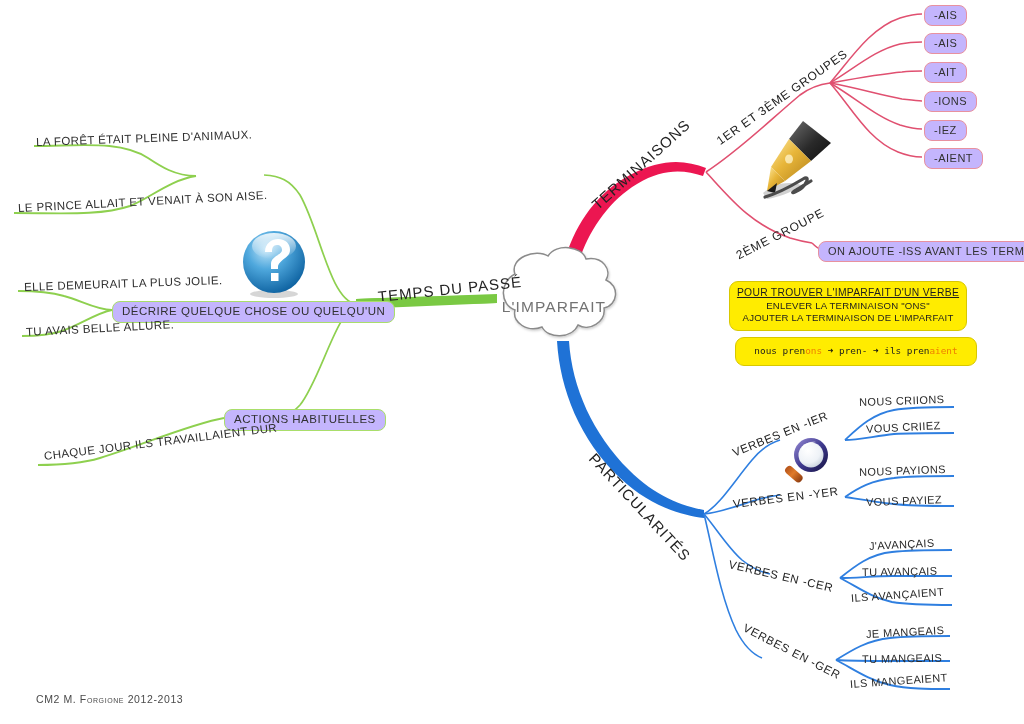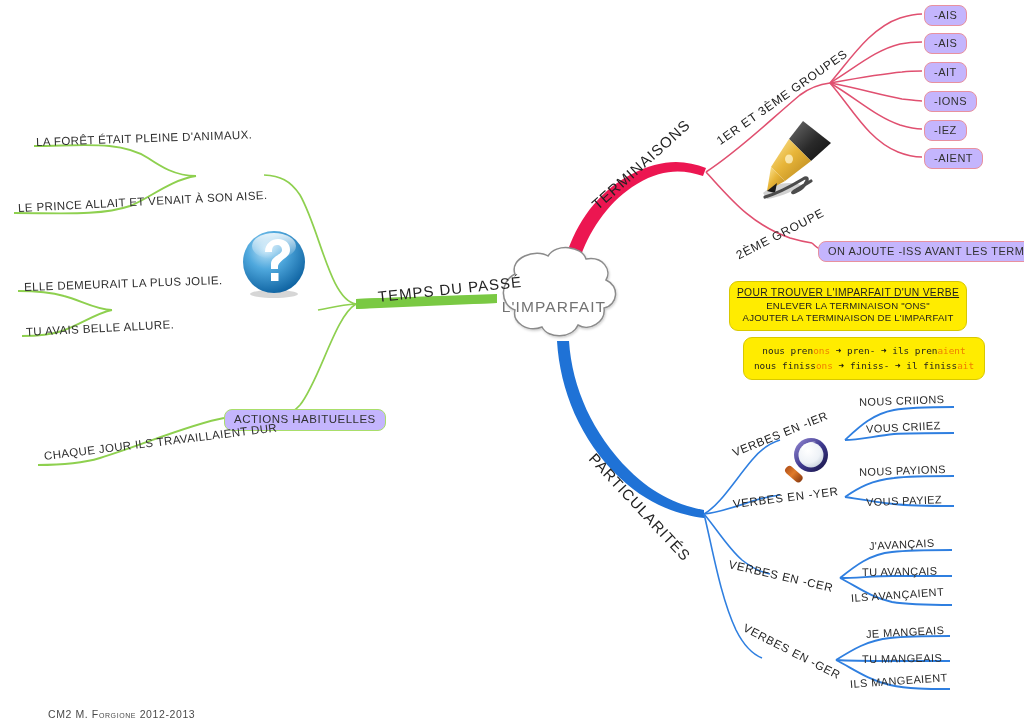--- a/index.html
+++ b/index.html
@@ -42,28 +42,28 @@
      letter-spacing:1.1px;color:#737373;}
 
   
   .ybox{position:absolute;background:#ffec00;border:1.3px solid #d8c800;
         border-radius:9px;text-align:center;color:#1d1d1d;}
   #ybox-rule{left:729px;top:281px;width:236px;padding:4px 0 5px;}
   #ybox-rule .hd{font-size:10.3px;font-variant:small-caps;letter-spacing:.3px;
         text-decoration:underline;line-height:1.32;}
   #ybox-rule .ln{font-size:9.6px;font-variant:small-caps;letter-spacing:.2px;line-height:1.32;}
   #ybox-ex{left:735px;top:337px;width:228px;padding:6px 6px;
-        font-family:"DejaVu Sans Mono","Liberation Mono",monospace;margin-left:8px;}
+        font-family:"DejaVu Sans Mono","Liberation Mono",monospace;}
   #ybox-ex .ex{font-size:9.4px;line-height:1.55;letter-spacing:0;white-space:nowrap;}
   .hl{color:#ef7d00;}
   .arw{color:#111;}
 
   
-  #credit{position:absolute;left:36px;top:708px;font-size:10.5px;
-          font-variant:small-caps;letter-spacing:.6px;color:#4a4a4a;margin-left:12px;}
+  #credit{position:absolute;left:36px;top:693px;font-size:10.5px;
+          font-variant:small-caps;letter-spacing:.6px;color:#4a4a4a;}
 
   
   #qmark{position:absolute;left:238px;top:228px;width:72px;height:72px;}
   #pen{position:absolute;left:745px;top:115px;width:95px;height:95px;}
   #loupe{position:absolute;left:778px;top:432px;width:56px;height:62px;}
 </style>
 </head>
 <body>
 
 <div id="stage">
@@ -156,20 +156,21 @@
 
   <div class="branch-name bn-sub2" style="left:733px;top:447px;transform:rotate(-22deg);">VERBES EN -IER</div>
 
   <div class="branch-name bn-sub2" style="left:733px;top:498px;transform:rotate(-7deg);">VERBES EN -YER</div>
 
   <div class="branch-name bn-sub2" style="left:729px;top:558px;transform:rotate(13deg);">VERBES EN -CER</div>
 
   <div class="branch-name bn-sub2" style="left:744px;top:621px;transform:rotate(27deg);">VERBES EN -GER</div>
 
 
+  <div class="pill pill-green" style="left:112px;top:301px;">DÉCRIRE QUELQUE CHOSE OU QUELQU'UN</div>
 
   <div class="pill pill-green" style="left:224px;top:409px;">ACTIONS HABITUELLES</div>
 
   <div class="lbl leaf leaf-green" style="left:36px;top:136px;transform:rotate(-2deg);">LA FORÊT ÉTAIT PLEINE D'ANIMAUX.</div>
 
   <div class="lbl leaf leaf-green" style="left:18px;top:202px;transform:rotate(-3deg);">LE PRINCE ALLAIT ET VENAIT À SON AISE.</div>
 
   <div class="lbl leaf leaf-green" style="left:24px;top:281px;transform:rotate(-2deg);">ELLE DEMEURAIT LA PLUS JOLIE.</div>
 
   <div class="lbl leaf leaf-green" style="left:26px;top:326px;transform:rotate(-3deg);">TU AVAIS BELLE ALLURE.</div>
@@ -205,27 +206,20 @@
     <div class="ln">AJOUTER LA TERMINAISON DE L'IMPARFAIT</div>
   </div>
 
   <div class="ybox" id="ybox-ex">
     <div class="ex">
       <span>nous pren</span><span class="hl">ons</span>
       <span class="arw">➜</span>
       <span>pren-</span>
       <span class="arw">➜</span>
       <span>ils pren</span><span class="hl">aient</span>
-    </div>
-    <div class="ex">
-      <span>nous finiss</span><span class="hl">ons</span>
-      <span class="arw">➜</span>
-      <span>finiss-</span>
-      <span class="arw">➜</span>
-      <span>il finiss</span><span class="hl">ait</span>
     </div>
   </div>
 
   <svg id="qmark" viewBox="0 0 72 72">
     <defs>
       <radialGradient id="qg" cx="38%" cy="30%" r="75%">
         <stop offset="0%" stop-color="#bfe4f8"></stop>
         <stop offset="42%" stop-color="#4fa8dd"></stop>
         <stop offset="100%" stop-color="#0b5f9e"></stop>
       </radialGradient>

